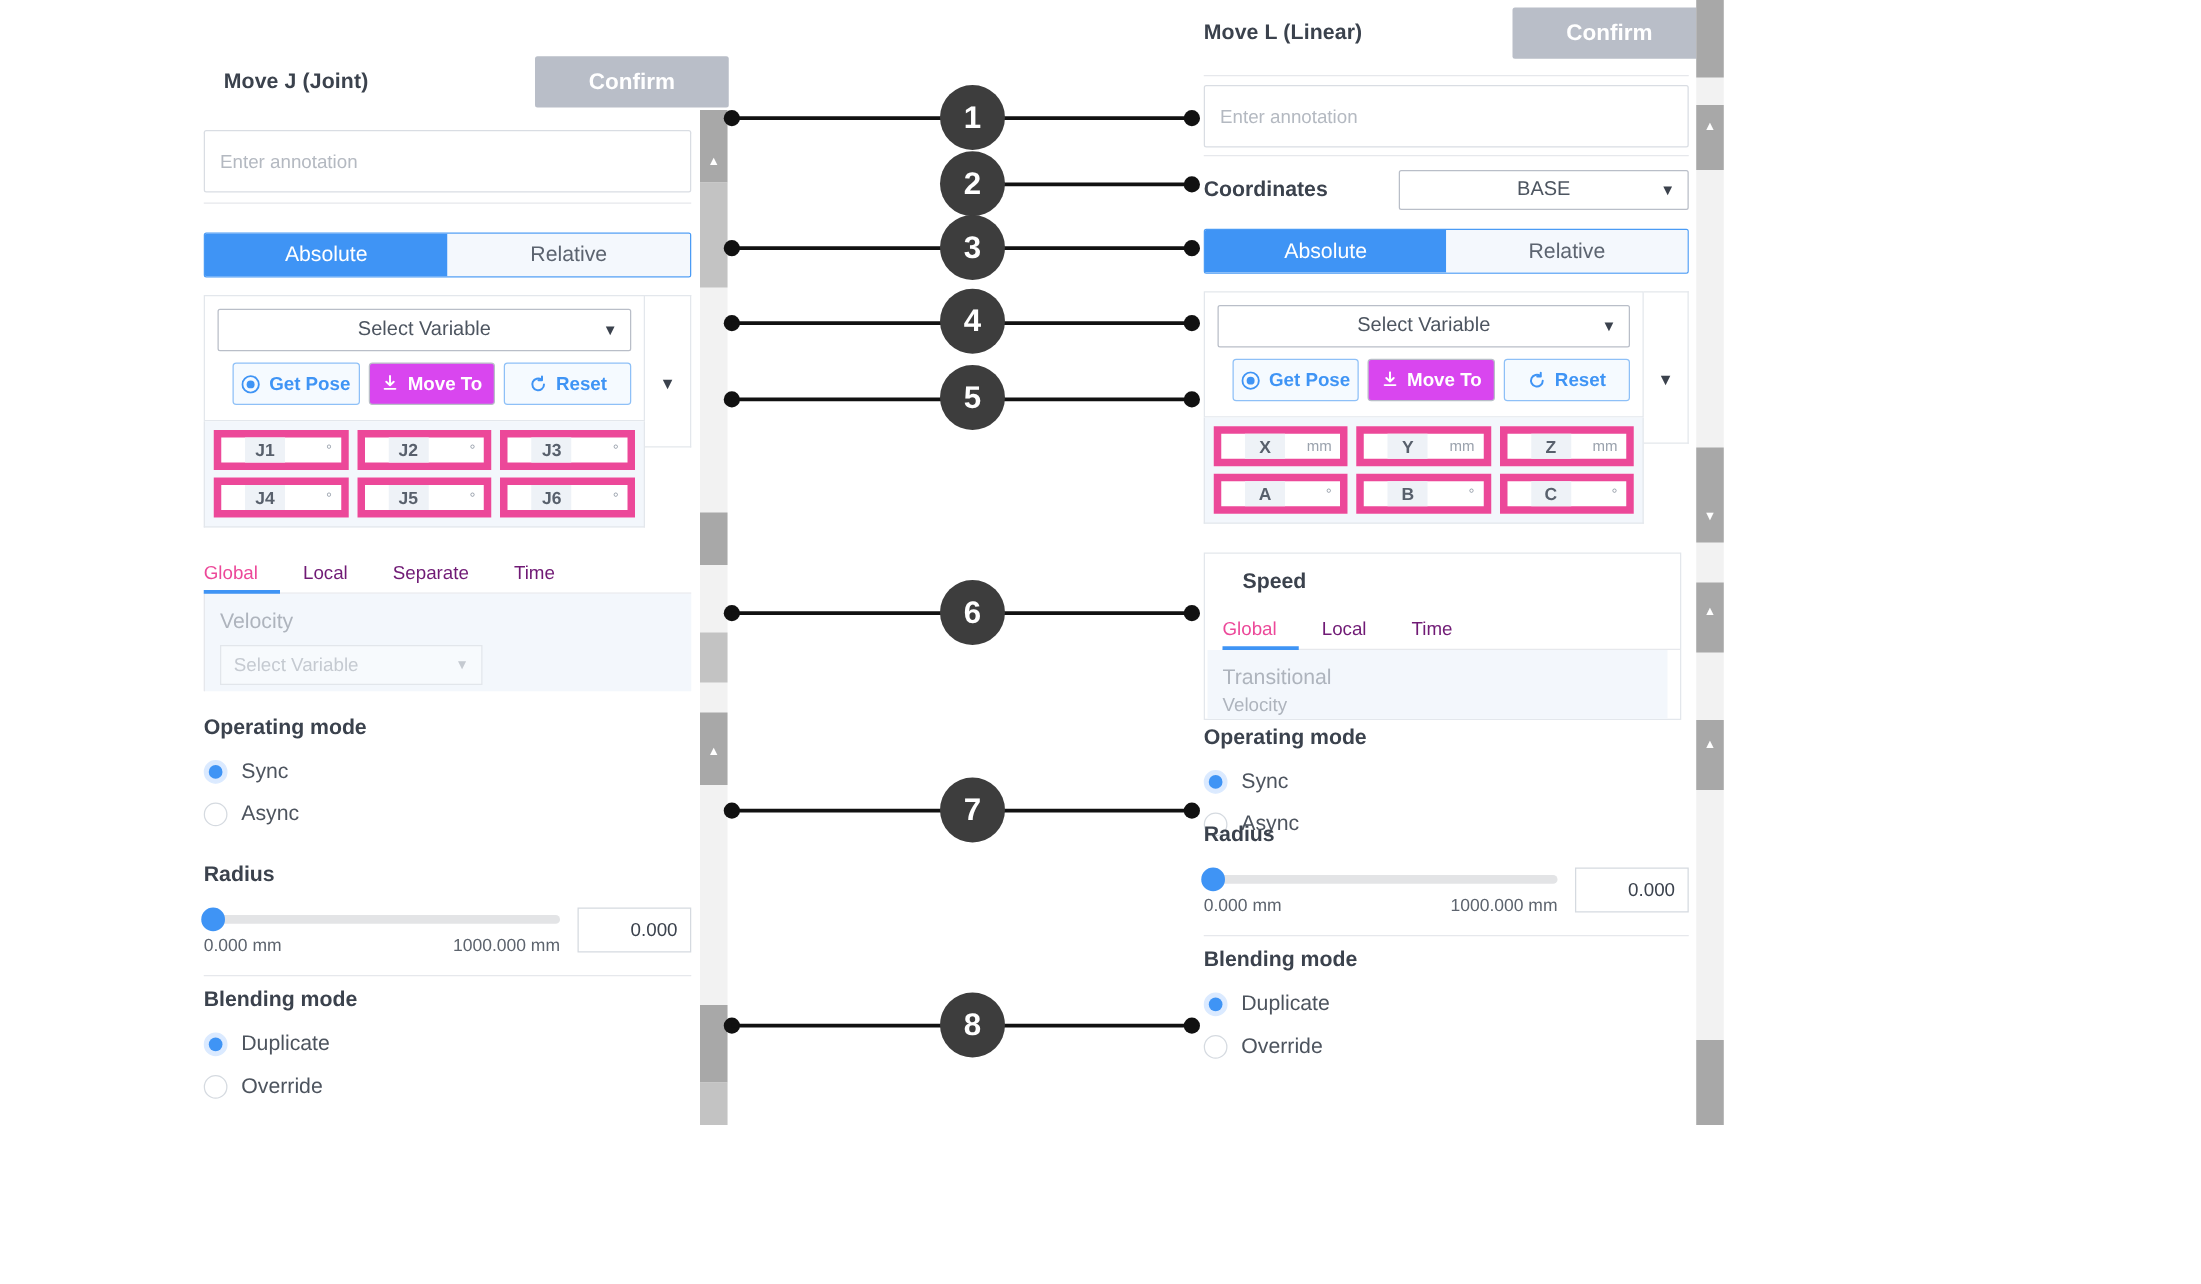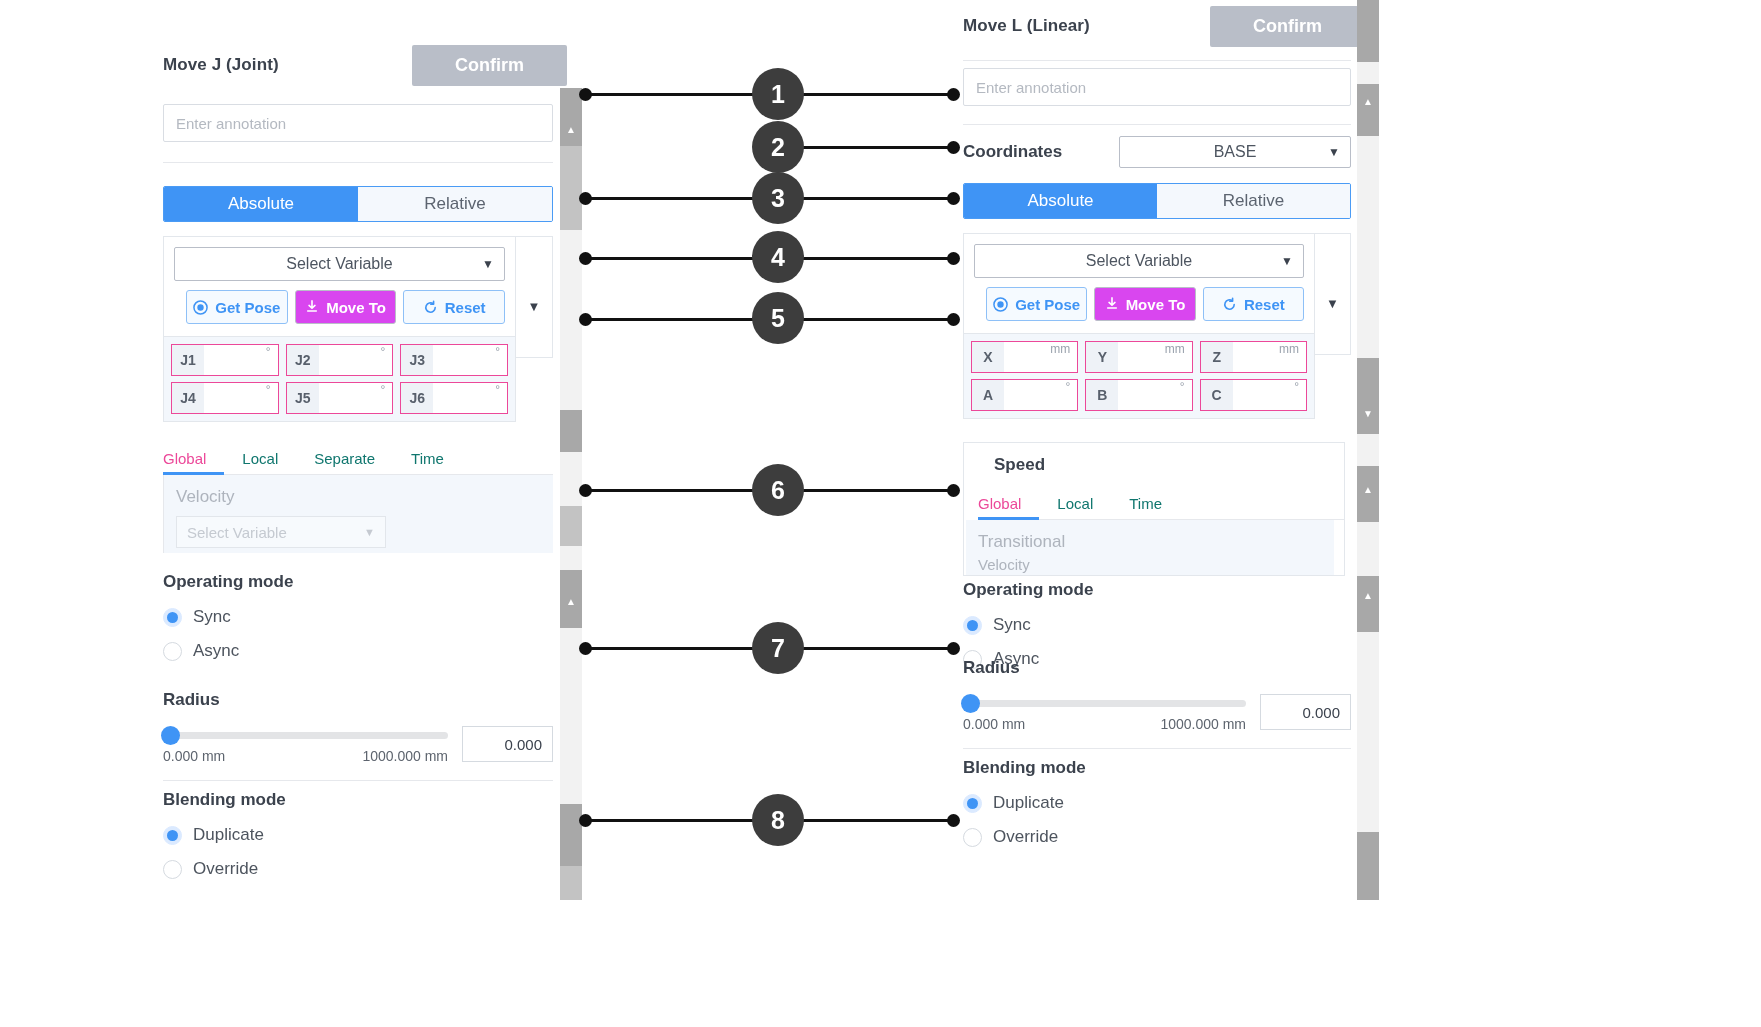--- a/index.html
+++ b/index.html
@@ -21,21 +21,21 @@
   }
   .confirm-btn {
     background: #b9bec8; color: #ffffff; border: none;
     font-size: 18px; font-weight: bold;
     display:flex; align-items:center; justify-content:center;
     border-radius: 2px; font-family:"Liberation Sans", sans-serif;
   }
   .hr { background:#e6e8ec; height:1px; width:100%; }
 
   .annot-input {
-    width:100%; height:38px; border:1px solid #d9dde3; background:#fff;
+    width:100%; height:50px; border:1px solid #d9dde3; background:#fff;
     font-size:15px; color:#b4b9c1; padding:0 12px;
     display:flex; align-items:center; border-radius:2px;
   }
 
   
   .toggle { display:flex; width:100%; height:36px; border:1px solid #4a9bf5; border-radius:2px; overflow:hidden;}
   .toggle .seg { flex:1; display:flex; align-items:center; justify-content:center;
                  font-size:17px; color:#5c6470; background:#f4f8fd; }
   .toggle .seg.on { background:#3f94f5; color:#fff; }
 
@@ -53,34 +53,34 @@
     display:flex; align-items:center; justify-content:center; gap:7px;
     font-size:15px; font-weight:bold; border-radius:3px;
   }
   .act-btn.disabled { background:#d946ef; border-color:#b9bec8; color:#fff; }
 
   
   .field-grid { background:#f3f7fc; border:1px solid #e3e7ec; border-top:none;
                 padding:7px; display:flex; flex-direction:column; gap:6px; }
   .field-row { display:flex; gap:7px; }
   .field {
-    flex:1; height:32px; border:1px solid #ec4899; background:#fff;
-    display:flex; position:relative;
+    flex:1; height:32px; border:6px solid #ec4899; background:#fff;
+    display:flex; align-items:center; position:relative;padding-left:19px;
   }
   .field .fl {
     width:32px; height:100%; background:#eef2f7; color:#58606c;
     display:flex; align-items:center; justify-content:center;
     font-size:14px; font-weight:bold;
   }
   .field .unit { position:absolute; right:7px; font-size:12px; color:#9aa2ad; }
 
   
   .tabs { display:flex; gap:0; border-bottom:1px solid #e6e8ec; }
   .tab { padding:0 18px; height:32px; display:flex; align-items:center;
-         font-size:15px; color:#0f766e; position:relative; }
+         font-size:15px; color:#701a75; position:relative; }
   .tab:first-child { padding-left:0; margin-left:0; }
   .tab.on { color:#ec4899; font-weight:normal; }
   .tab.on:after { content:""; position:absolute; left:0; right:0; bottom:-1px; height:3px; background:#3f94f5; }
 
   .speed-body { background:#f3f7fc; padding:12px 12px 6px 12px; }
   .speed-lbl { font-size:17px; color:#aeb4bd; margin-bottom:9px; }
   .ghost-select {
     width:210px; height:32px; border:1px solid #e2e6eb; background:#f7fafd;
     display:flex; align-items:center; padding:0 10px;
     font-size:15px; color:#c5cad1; position:relative;
@@ -123,21 +123,21 @@
 
   .ico { display:inline-flex; align-items:center; justify-content:center; }
 </style>
 </head>
 <body>
 
 <div class="stage">
 
   <div class="panel" style="left:163px; top:40px; width:390px; height:860px;">
 
-    <div style="position:absolute; left:0; top:5px; width:390px; height:44px;">
+    <div style="position:absolute; left:16px; top:5px; width:390px; height:44px;">
       <div class="panel-title" style="position:absolute; left:0; top:10px;">Move J (Joint)</div>
       <div class="confirm-btn" style="position:absolute; left:249px; top:0; width:155px; height:41px;">Confirm</div>
     </div>
 
     <div class="hr" style="position:absolute; left:0; top:66px;"></div>
 
     <div class="annot-input" style="position:absolute; left:0; top:64px;">Enter annotation</div>
 
     <div class="hr" style="position:absolute; left:0; top:122px;"></div>
 

